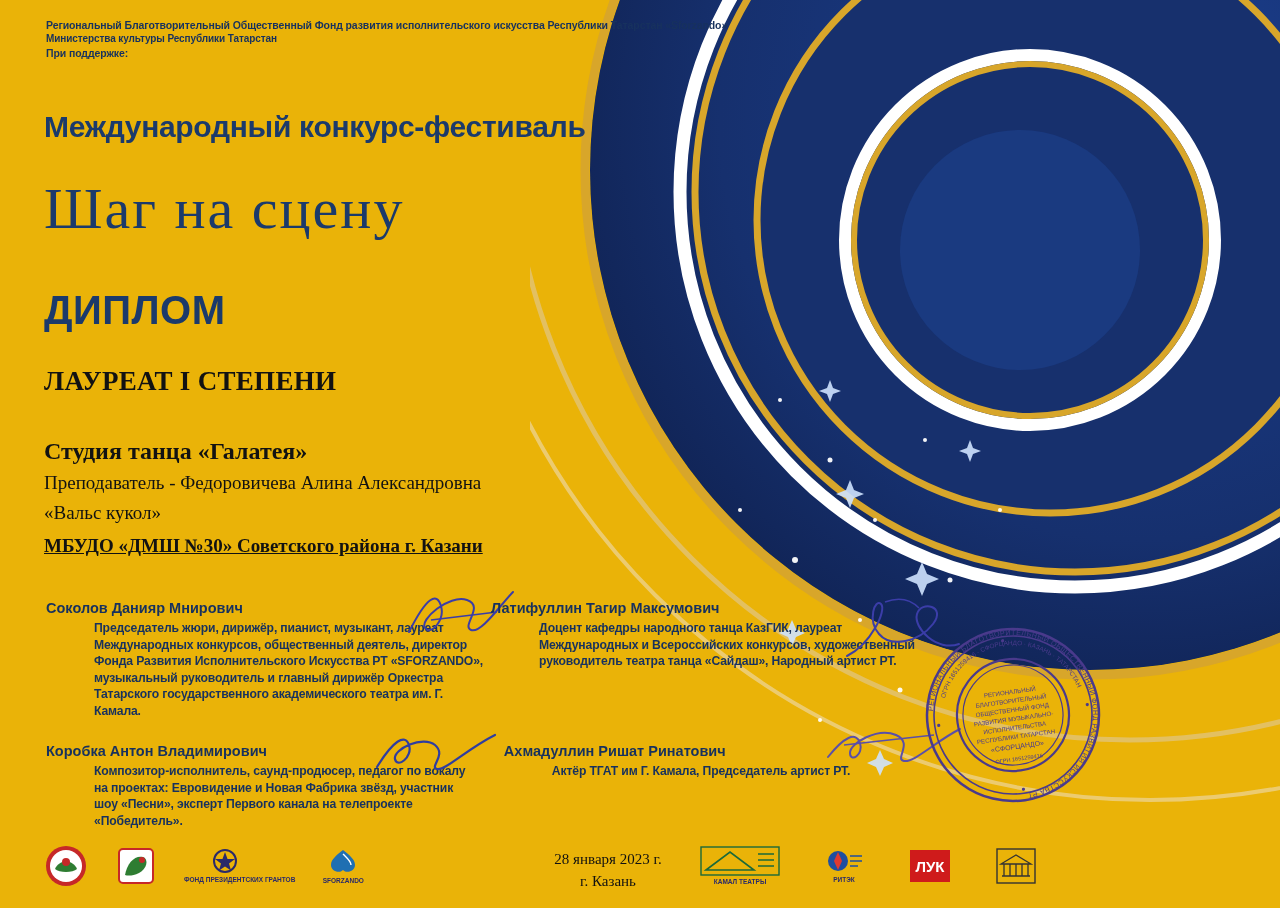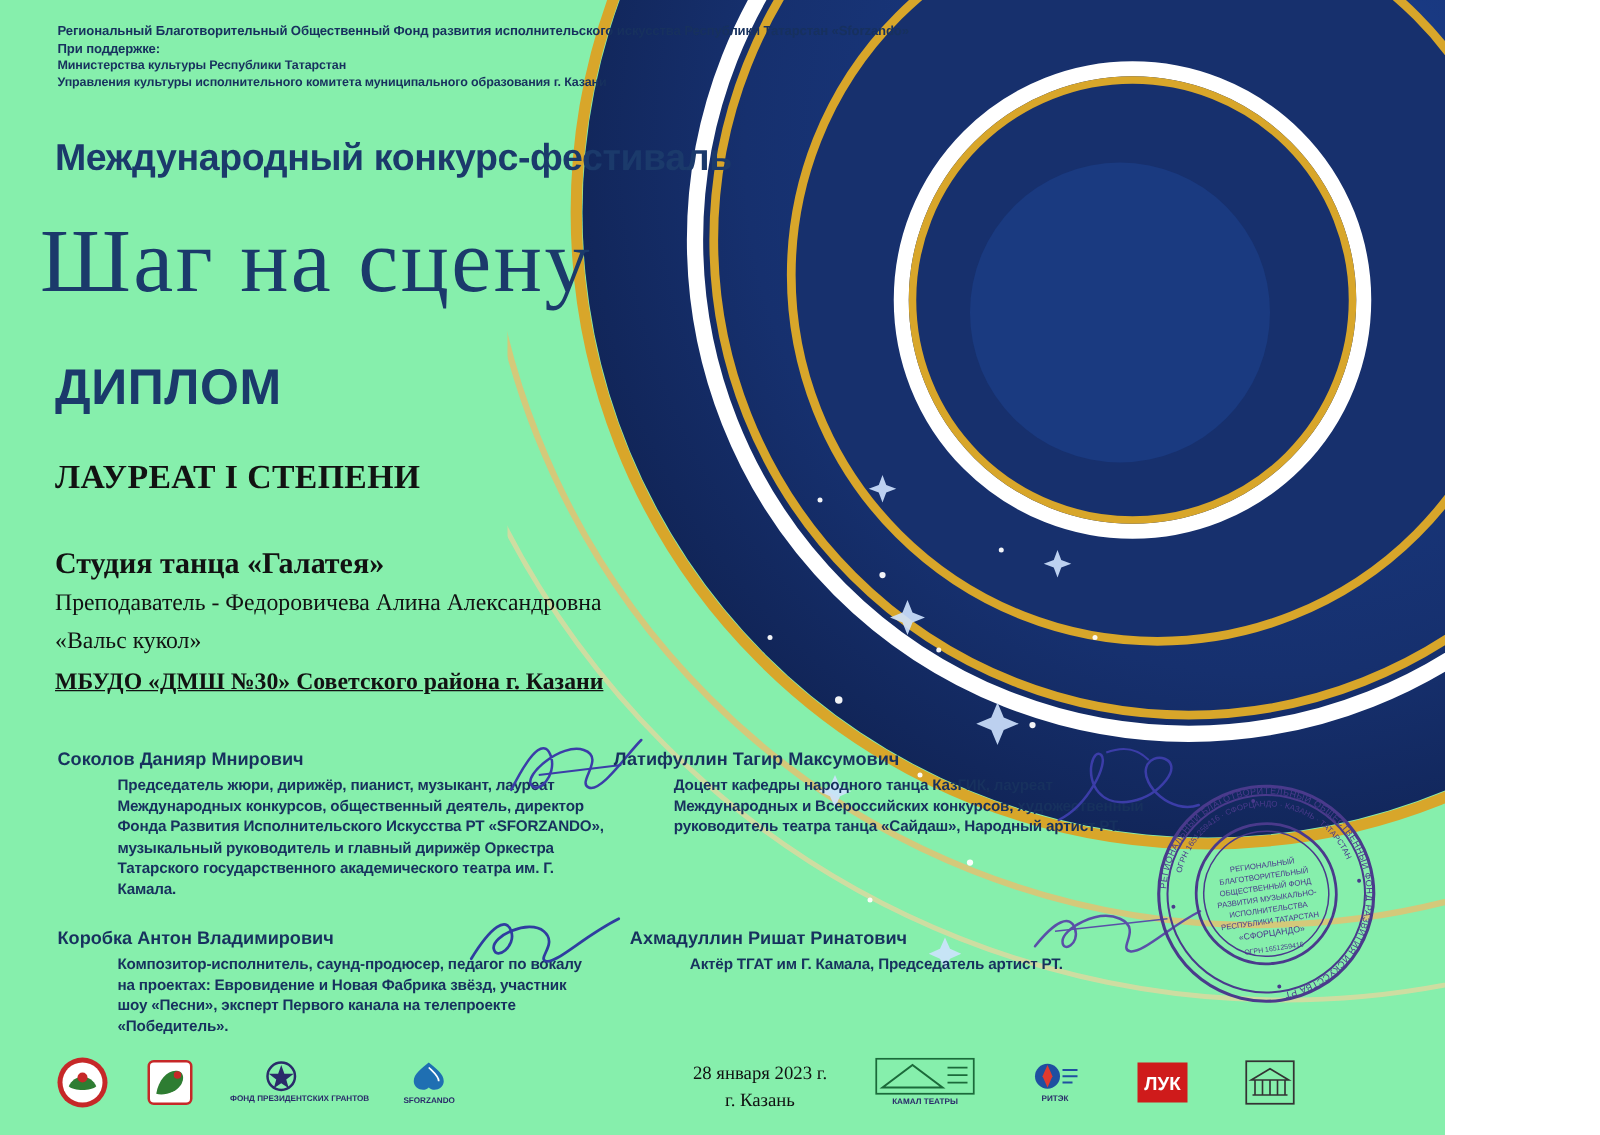--- a/index.html
+++ b/index.html
@@ -5,24 +5,24 @@
   html, body {
     margin: 0;
     padding: 0;
     background: #ffffff;
   }
   body {
     font-family: "Liberation Sans", sans-serif;
   }
   .page {
     position: relative;
-    width: 1156px;
+    width: 1280px;
     height: 908px;
     overflow: hidden;
-    background: #86efac;
+    background: #eab308;
   }
 
   
   .decor {
     position: absolute;
     top: -180px;
     right: -150px;
     width: 900px;
     height: 1000px;
     pointer-events: none;
@@ -50,24 +50,24 @@
     position: absolute;
     left: 44px;
     top: 110px;
     font-size: 30px;
     font-weight: bold;
     color: #1b3a6b;
     letter-spacing: -0.3px;
   }
   .festival-title {
     position: absolute;
-    left: 32px;
+    left: 44px;
     top: 168px;
     font-family: "Liberation Serif", serif;
-    font-size: 72px;
+    font-size: 58px;
     color: #1b3a6b;
     letter-spacing: 2px;
     line-height: 82px;
   }
   .diploma-word {
     position: absolute;
     left: 44px;
     top: 288px;
     font-size: 40px;
     font-weight: bold;
@@ -272,23 +272,22 @@
           <path d="M440,620 l3,8 l8,3 l-8,3 l-3,8 l-3,-8 l-8,-3 l8,-3 z"></path>
           <path d="M300,560 l3,8 l8,3 l-8,3 l-3,8 l-3,-8 l-8,-3 l8,-3 z"></path>
           <path d="M350,930 l4,9 l9,4 l-9,4 l-4,9 l-4,-9 l-9,-4 l9,-4 z"></path>
         </g>
       </g>
     </svg>
   </div>
 
   <div class="org-block">
     <div class="org-line">Региональный Благотворительный Общественный Фонд развития исполнительского искусства Республики Татарстан «Sforzando»</div>
+    <div class="org-line small">Министерства культуры Республики Татарстан</div>
     <div class="org-line">При поддержке:</div>
-    <div class="org-line small">Министерства культуры Республики Татарстан</div>
-    <div class="org-line small">Управления культуры исполнительного комитета муниципального образования г. Казани</div>
   </div>
 
   <div class="festival-line">Международный конкурс-фестиваль</div>
   <div class="festival-title">Шаг на сцену</div>
   <div class="diploma-word">ДИПЛОМ</div>
   <div class="laureate">ЛАУРЕАТ I СТЕПЕНИ</div>
 
   <div class="recipient">
     <div class="name">Студия танца «Галатея»</div>
     <div class="line">Преподаватель - Федоровичева Алина Александровна</div>

